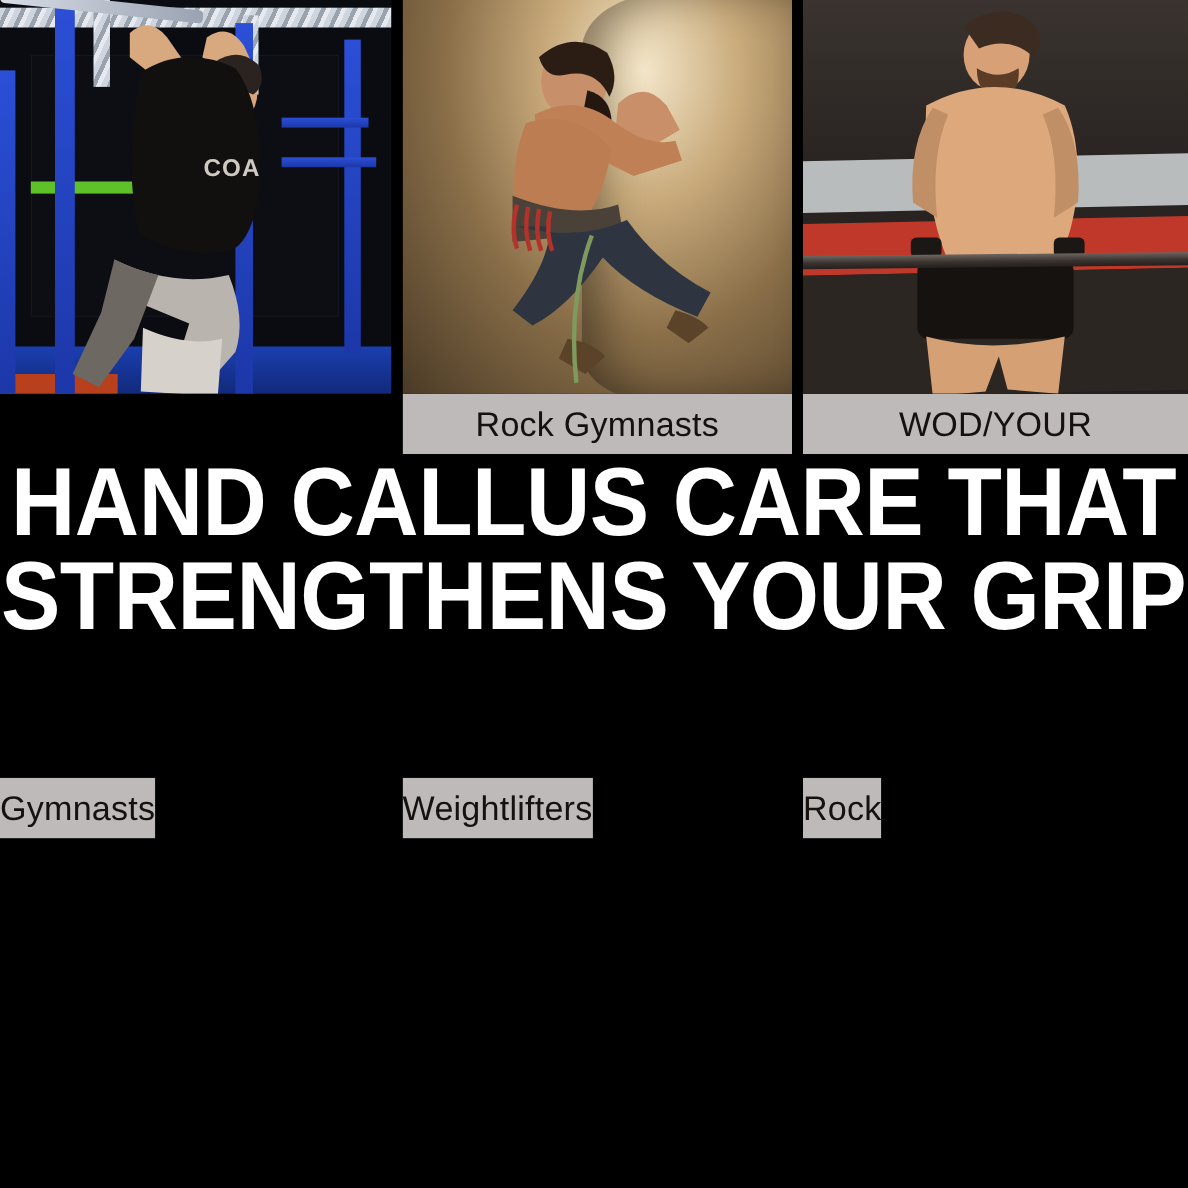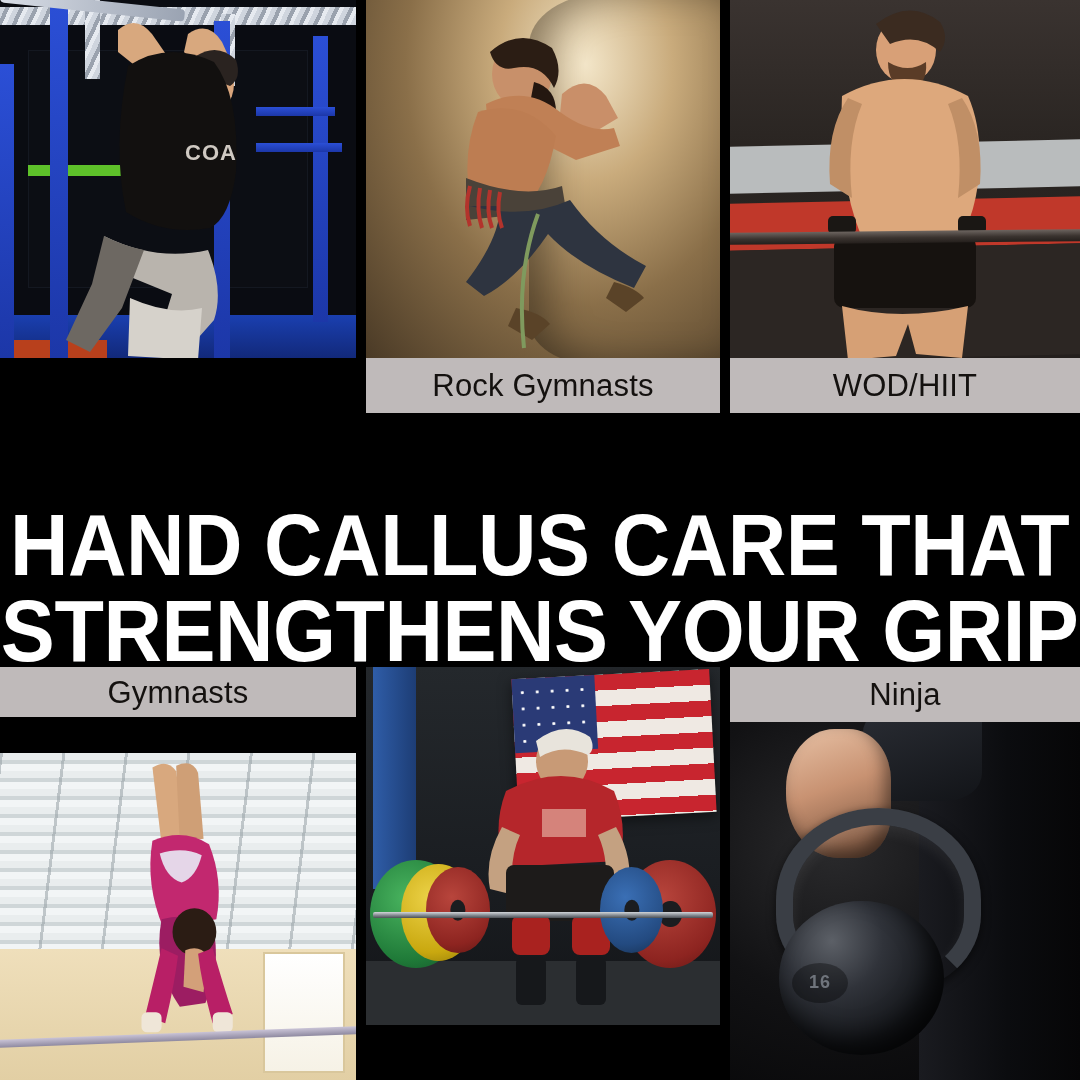--- a/index.html
+++ b/index.html
@@ -18,40 +18,40 @@
   .row-top{top:0;height:413px;}
   .row-bottom{top:667px;height:413px;}
 
   .cell{position:relative;overflow:hidden;display:flex;flex-direction:column;}
   .cell.c1{width:356px;gap:36px;}
   .cell.c2{width:354px;margin-left:10px;}
   .cell.c3{width:350px;margin-left:10px;}
 
   
   .row-top .cell{flex-direction:column;}
-  .row-bottom .cell{flex-direction:column;}
+  .row-bottom .cell{flex-direction:row;margin-top:40px;}
 
   .photo{position:relative;overflow:hidden;background:#111;}
   .row-top .photo{height:358px;}
   .row-bottom .photo{height:358px;}
 
   .label{
     height:55px;background:#bfbaba;color:#14110f;
     display:flex;align-items:center;justify-content:center;
     font-size:31px;letter-spacing:.2px;font-weight:400;
     font-family:"Liberation Sans","DejaVu Sans",sans-serif;
     line-height:1;
   }
   .row-bottom .label{order:-1;}
 
   
   #band{
     position:absolute;left:0;top:413px;width:1080px;height:254px;
     background:#000;display:flex;flex-direction:column;
-    align-items:center;justify-content:center;margin-top:48px;
+    align-items:center;justify-content:flex-start;
   }
   .headline{
     color:#fff;text-align:center;text-transform:uppercase;
     font-family:"Liberation Sans Narrow","Liberation Sans","DejaVu Sans Condensed","DejaVu Sans",sans-serif;
     font-weight:700;font-size:88px;line-height:.98;
     letter-spacing:-0.5px;
     transform:scaleX(.92);transform-origin:center;
     white-space:nowrap;
   }
 
@@ -247,21 +247,21 @@
               <path d="M232 98 q22 32 18 86 l-22 14 q6 -56 -10 -94z" fill="#c08f66"></path>
               <rect x="104" y="236" width="142" height="72" rx="10" fill="#16120f"></rect>
               <path d="M112 306 q58 16 126 0 l-6 52 -46 -4 -8 -30 -12 32 -48 4z" fill="#d6a075"></path>
               <rect x="98" y="216" width="28" height="18" rx="5" fill="#1a1714"></rect>
               <rect x="228" y="216" width="28" height="18" rx="5" fill="#1a1714"></rect>
             </g>
           </svg>
           <div class="wod-bar"></div>
         </div>
       </div>
-      <div class="label">WOD/HIIT</div>
+      <div class="label">WOD/YOUR</div>
     </div>
   </div>
 
   <div id="band">
     <div class="headline">HAND CALLUS CARE THAT</div>
     <div class="headline l2">STRENGTHENS YOUR GRIP</div>
   </div>
 
   <div class="row row-bottom">
 
@@ -287,20 +287,21 @@
               <rect x="138" y="284" width="22" height="22" rx="6" fill="#efe6d8"></rect>
               <rect x="216" y="284" width="22" height="22" rx="6" fill="#efe6d8"></rect>
             </g>
           </svg>
           <div class="gym-rail"></div>
         </div>
       </div>
     </div>
 
     <div class="cell c2">
+      <div class="label">Weightlifters</div>
       <div class="photo wl-bg">
         <div class="ph">
           <div class="wl-flag">
             <div class="wl-canton">
                 <div class="wl-stars"></div>
               </div>
           </div>
           <div class="wl-col"></div>
           <div class="wl-floor"></div>
           <svg viewBox="0 0 354 358" style="position:absolute;inset:0;width:100%;height:100%;">
@@ -334,21 +335,21 @@
             </div>
           <div class="plate" style="right:16%;top:56%;width:18%;height:24%;background:radial-gradient(circle at 40% 35%,#3a6fb5,#234a80 70%,#17304f);">
             <div class="hub"></div>
             </div>
           <div class="wl-bar"></div>
         </div>
       </div>
     </div>
 
     <div class="cell c3">
-      <div class="label">Ninja</div>
+      <div class="label">Rock</div>
       <div class="photo hx-bg">
         <div class="ph">
           <div class="hx-leg"></div>
           <div class="hx-sleeve"></div>
           <div class="hx-hand"></div>
           <div class="kb-handle"></div>
           <div class="kb-ball">
             <div class="kb-mark">16</div>
           </div>
         </div>

